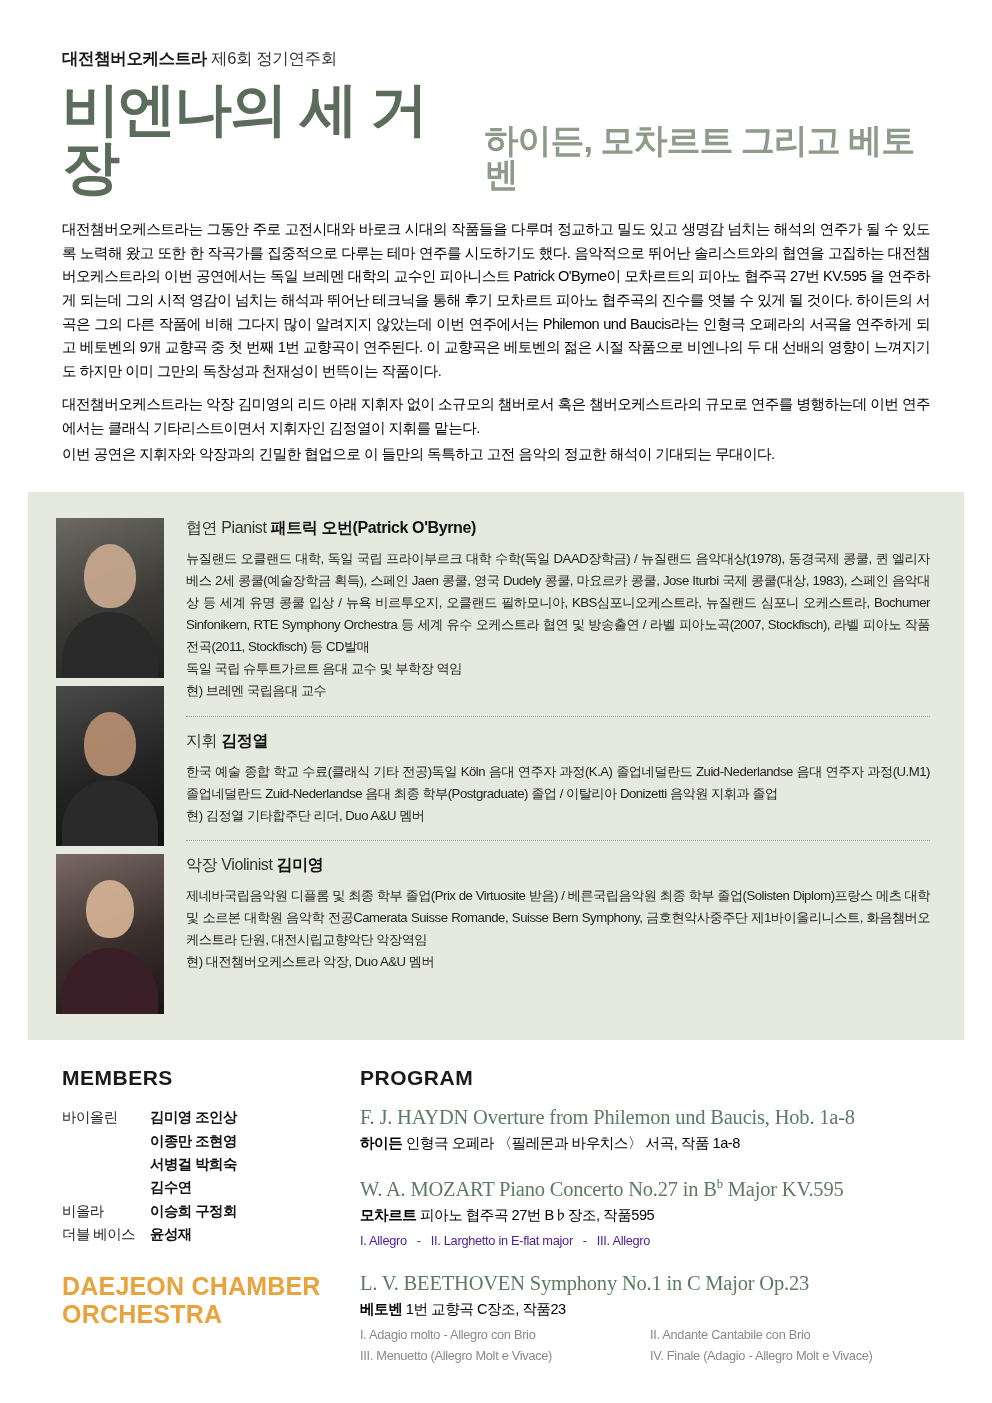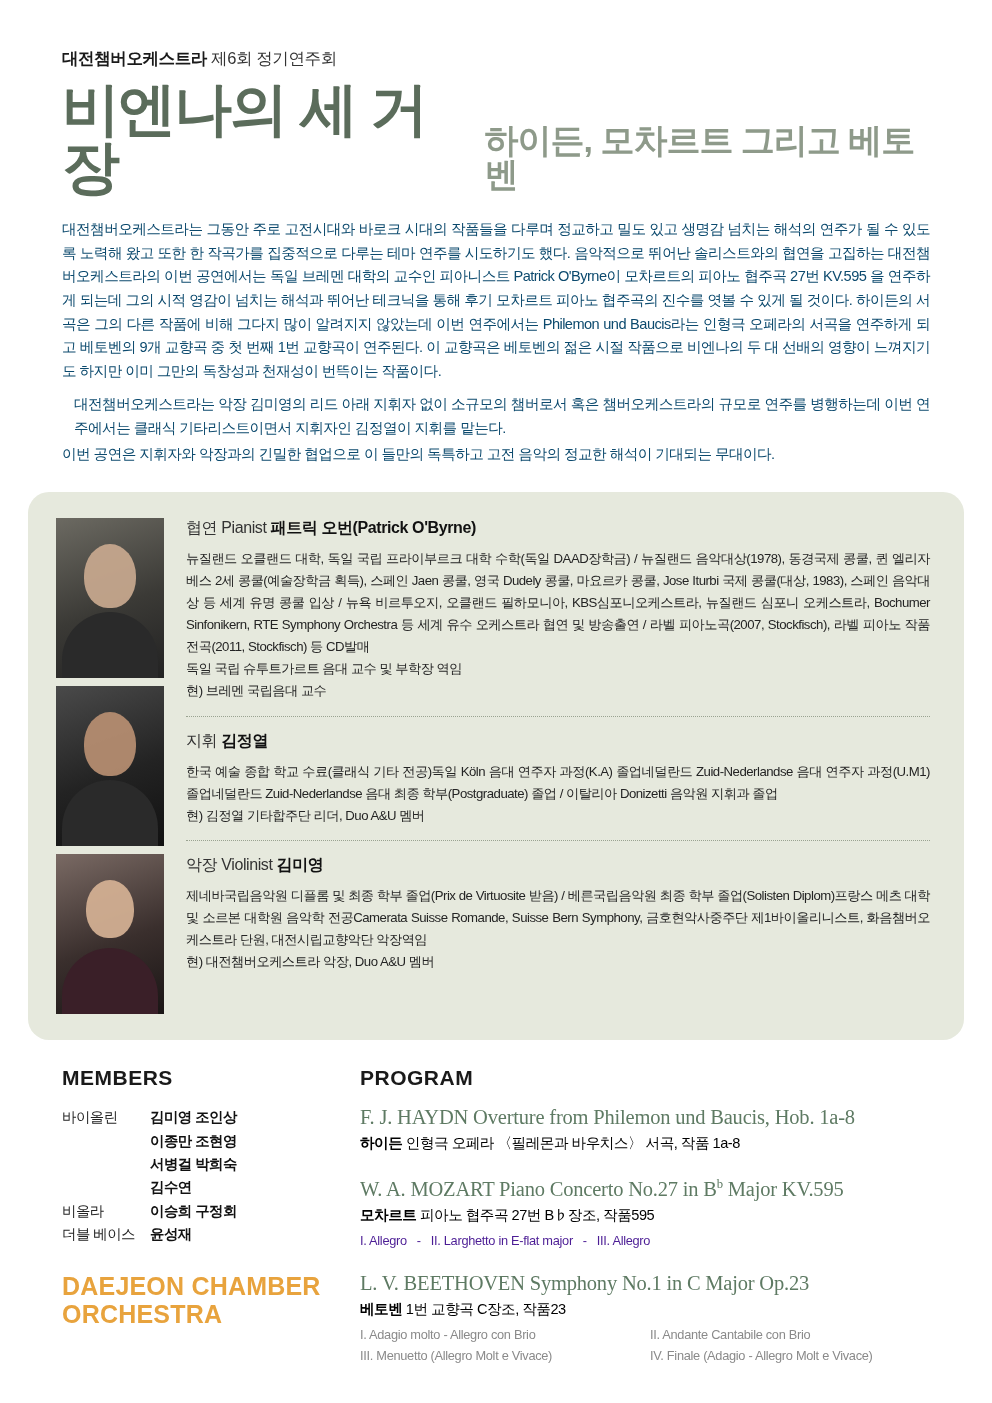--- a/index.html
+++ b/index.html
@@ -65,35 +65,33 @@
   
   .intro {
     padding: 22px 62px 0 62px;
   }
   .intro p {
     margin: 0 0 2px 0;
     font-size: 14.6px;
     line-height: 1.62;
     text-align: justify;
     letter-spacing: -0.55px;
-    color: #0c4a6e;
+    color: #000000;
   }
   .intro p.gap {
     margin-top: 10px;
-    margin-left: 12px;
   }
 
   
   .artists {
     margin: 26px 28px 0 28px;
     background: #e6e9dd;
     padding: 26px 34px 26px 28px;
     display: flex;
     gap: 0;
-    border-radius: 21px;
   }
   .photo-col {
     width: 108px;
     flex: 0 0 108px;
     display: flex;
     flex-direction: column;
     gap: 8px;
   }
   .photo {
     width: 108px;

